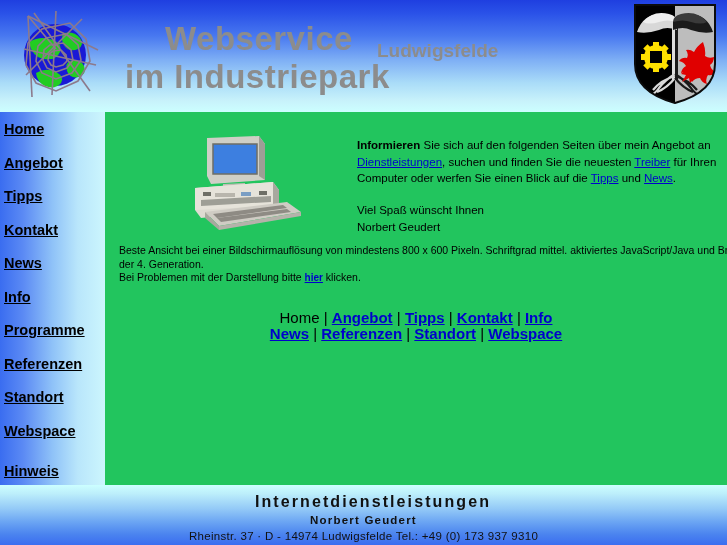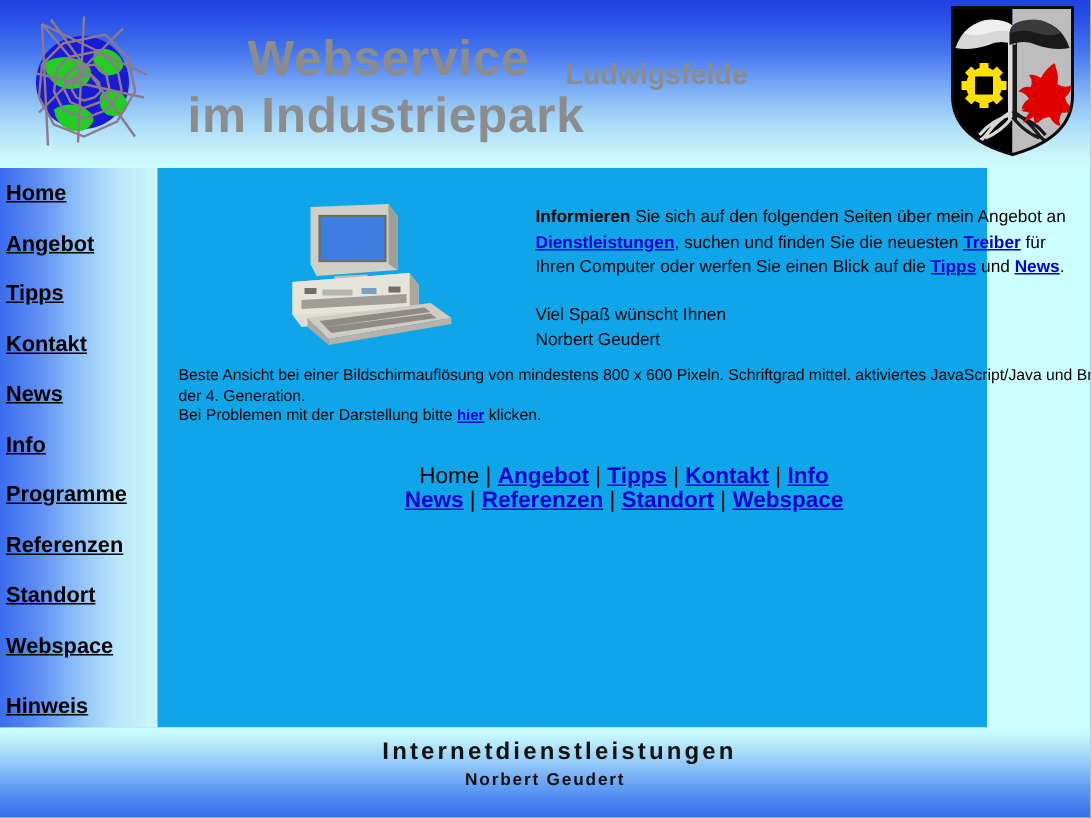--- a/index.html
+++ b/index.html
@@ -58,22 +58,22 @@
   #crest {
     position: absolute;
     right: 8px; top: 2px;
     width: 88px; height: 104px;
   }
 
   
   #body-area {
     position: absolute;
     left: 0; top: 112px;
-    width: 658px; height: 373px;
-    background: #0ea5e9;
+    width: 727px; height: 373px;
+    background: #22c55e;
   }
 
   
   #sidebar {
     position: absolute;
     left: 0; top: 0;
     width: 105px; height: 373px;
     background: linear-gradient(to right,
         #3a6df0 0%, #5b8af4 22%, #8fc2f8 50%, #b9e6fb 74%, #ccf6fd 100%);
     padding-top: 4px;
@@ -110,21 +110,21 @@
     position: absolute;
     left: 252px; top: 25px;
     width: 360px;
     font-size: 11.5px;
     color: #000000;
     line-height: 16.5px;
   }
   #intro .b { font-weight: bold; }
   .ilink {
     color: #0000cc;
-    font-weight: bold;
+    font-weight: normal;
     text-decoration: underline;
     cursor: pointer;
     margin-top: 17px;
   }
   #sign-off {
     position: absolute;
     left: 252px; top: 90px;
     font-size: 11.5px;
     line-height: 16.5px;
     color: #000;
@@ -352,15 +352,16 @@
           <a class="fnav-link">Webspace</a>
         </div>
       </div>
 
     </main>
   </div>
 
   <div id="footer">
     <div id="footer-l1">Internetdienstleistungen</div>
     <div id="footer-l2">Norbert Geudert</div>
+    <div id="footer-l3">Rheinstr. 37 · D - 14974 Ludwigsfelde Tel.: +49 (0) 173 937 9310</div>
   </div>
 
 </div>
 
 </body></html>

